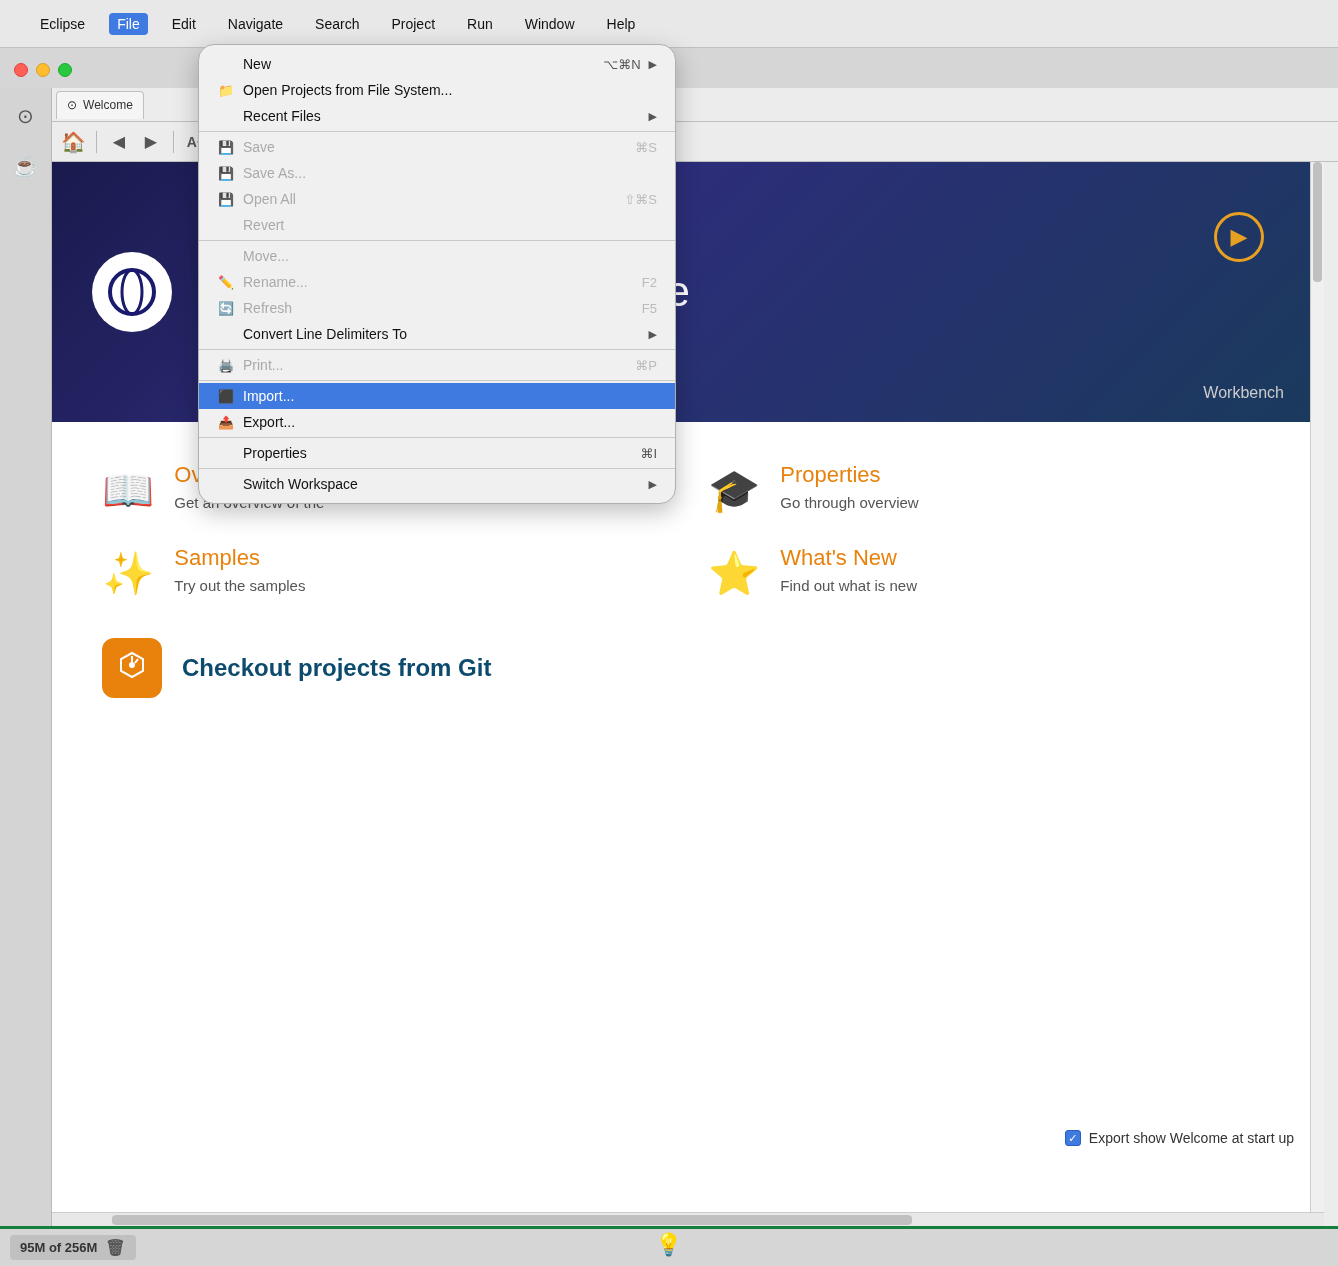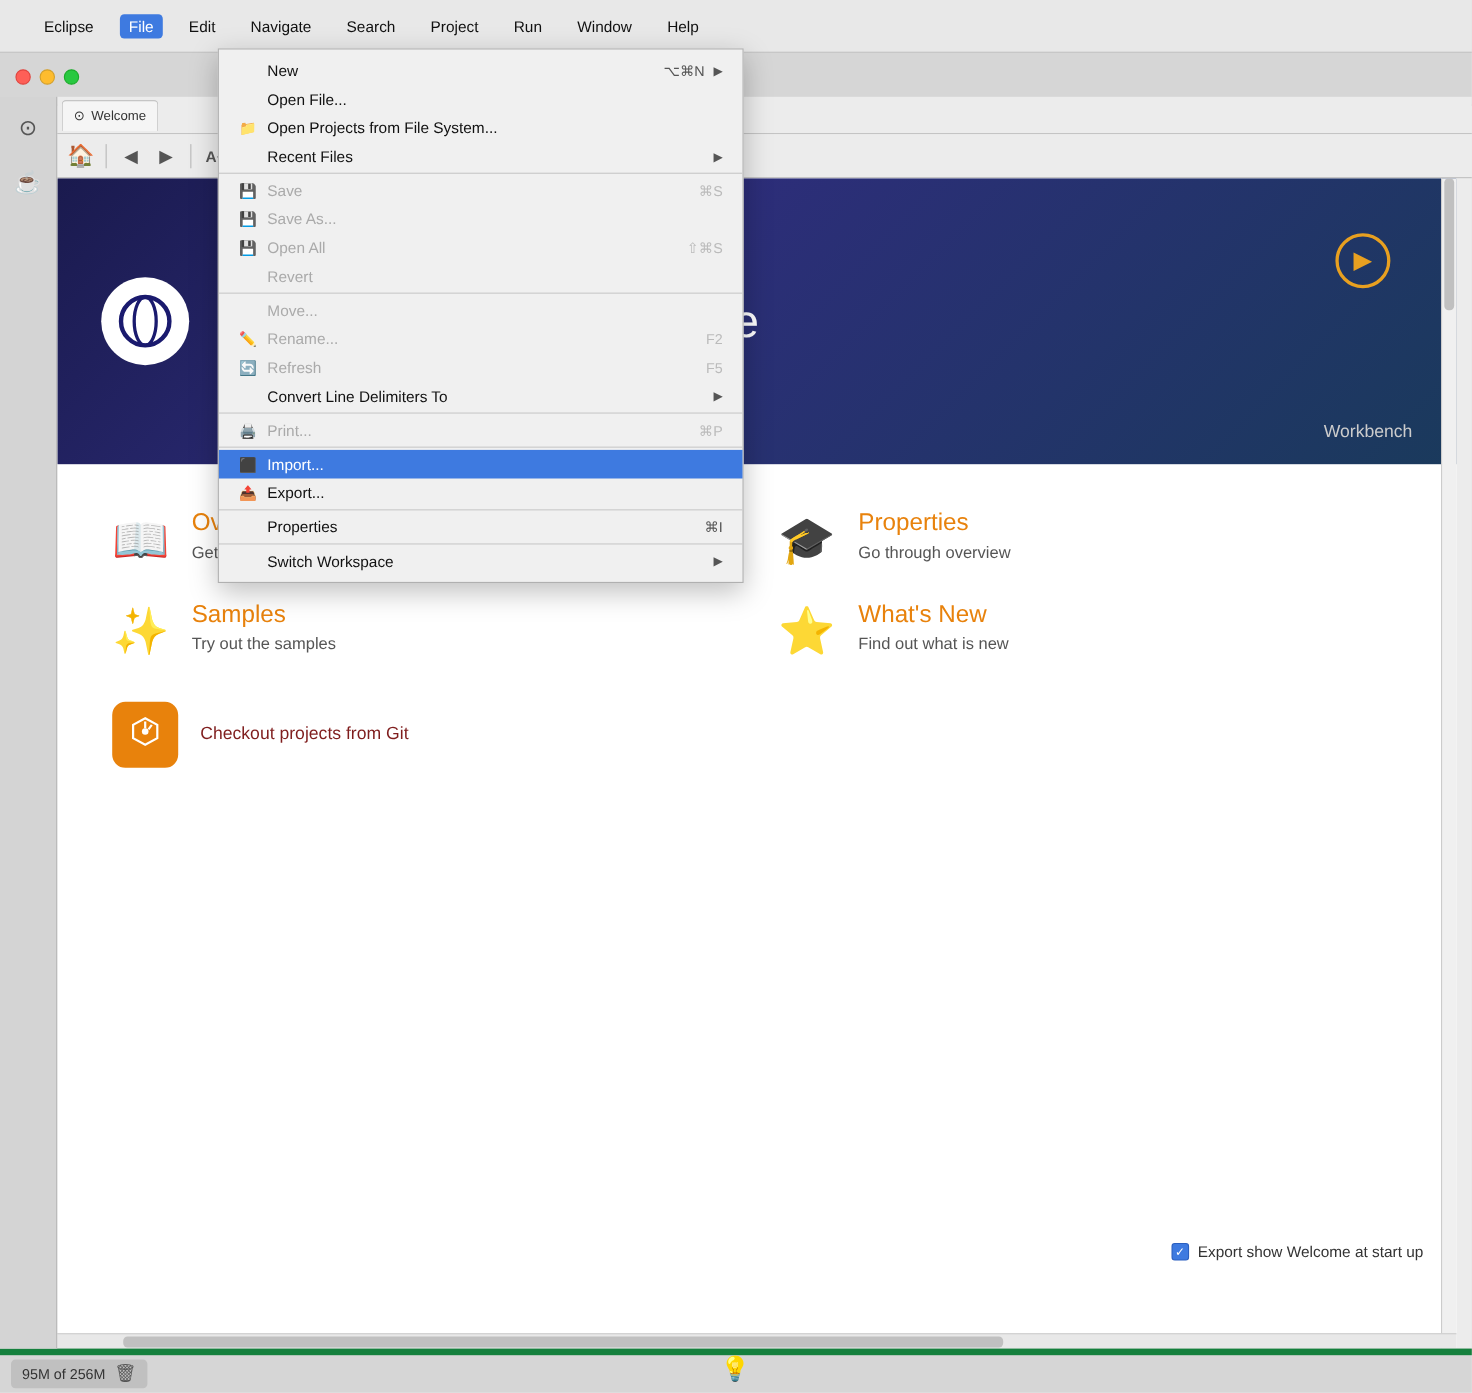--- a/index.html
+++ b/index.html
@@ -266,23 +266,23 @@
       background: #e8820c;
       border-radius: 12px;
       display: flex;
       align-items: center;
       justify-content: center;
       font-size: 30px;
       color: white;
       flex-shrink: 0;
     }
     .checkout-title {
-      font-size: 16px;
-      color: #7f1d1d;
-      font-weight: 400;
+      font-size: 24px;
+      color: #0c4a6e;
+      font-weight: 700;
     }
 
     
     .always-show {
       position: absolute;
       right: 30px;
       bottom: 80px;
       display: flex;
       align-items: center;
       gap: 8px;
@@ -343,25 +343,26 @@
     }
 
     
     .status-bar {
       position: absolute;
       bottom: 0;
       left: 0;
       right: 0;
       height: 40px;
       background: #d6d6d6;
-      border-top: 6px solid #15803d;
+      border-top: 3px solid #15803d;
       display: flex;
       align-items: center;
       padding: 0 10px;
       gap: 10px;
+      font-weight: bold;
     }
     .status-memory {
       background: #c0c0c0;
       border-radius: 4px;
       padding: 3px 10px;
       font-size: 13px;
       color: #333;
       display: flex;
       align-items: center;
       gap: 8px;
@@ -380,21 +381,21 @@
     }
 
     
     .file-menu-dropdown {
       position: absolute;
       top: 44px;
       left: 198px;
       width: 478px;
       background: #f0f0f0;
       border: 1px solid #b0b0b0;
-      border-radius: 0;
+      border-radius: 16px;
       box-shadow: 0 8px 24px rgba(0,0,0,0.25);
       z-index: 1000;
       padding: 4px 0;
     }
     .menu-section {
       padding: 2px 0;
       border-bottom: 1px solid #c8c8c8;
     }
     .menu-section:last-child {
       border-bottom: none;
@@ -584,24 +585,20 @@
 <div class="file-menu-dropdown">
 
   <div class="menu-section">
     <div class="menu-row">
       <span class="menu-icon-sm"></span>
       <span class="menu-label">New</span>
       <span class="menu-shortcut">⌥⌘N</span>
       <span class="menu-arrow">▶</span>
     </div>
     <div class="menu-row">
-      <span class="menu-icon-sm"></span>
-      <span class="menu-label">Open File...</span>
-    </div>
-    <div class="menu-row">
       <span class="menu-icon-sm">📁</span>
       <span class="menu-label">Open Projects from File System...</span>
     </div>
     <div class="menu-row">
       <span class="menu-icon-sm"></span>
       <span class="menu-label">Recent Files</span>
       <span class="menu-arrow">▶</span>
     </div>
   </div>
 

